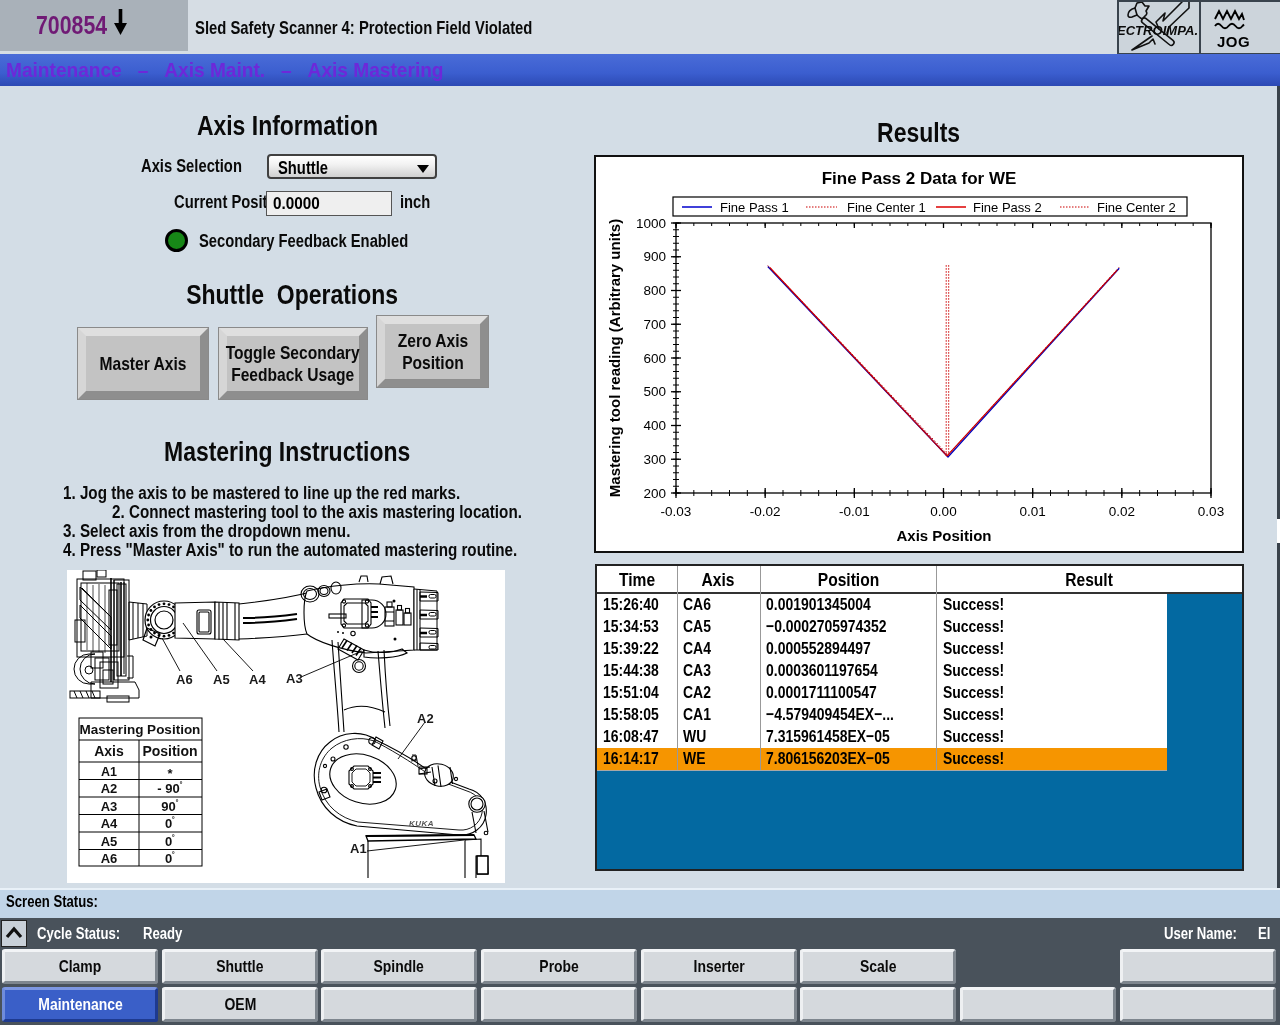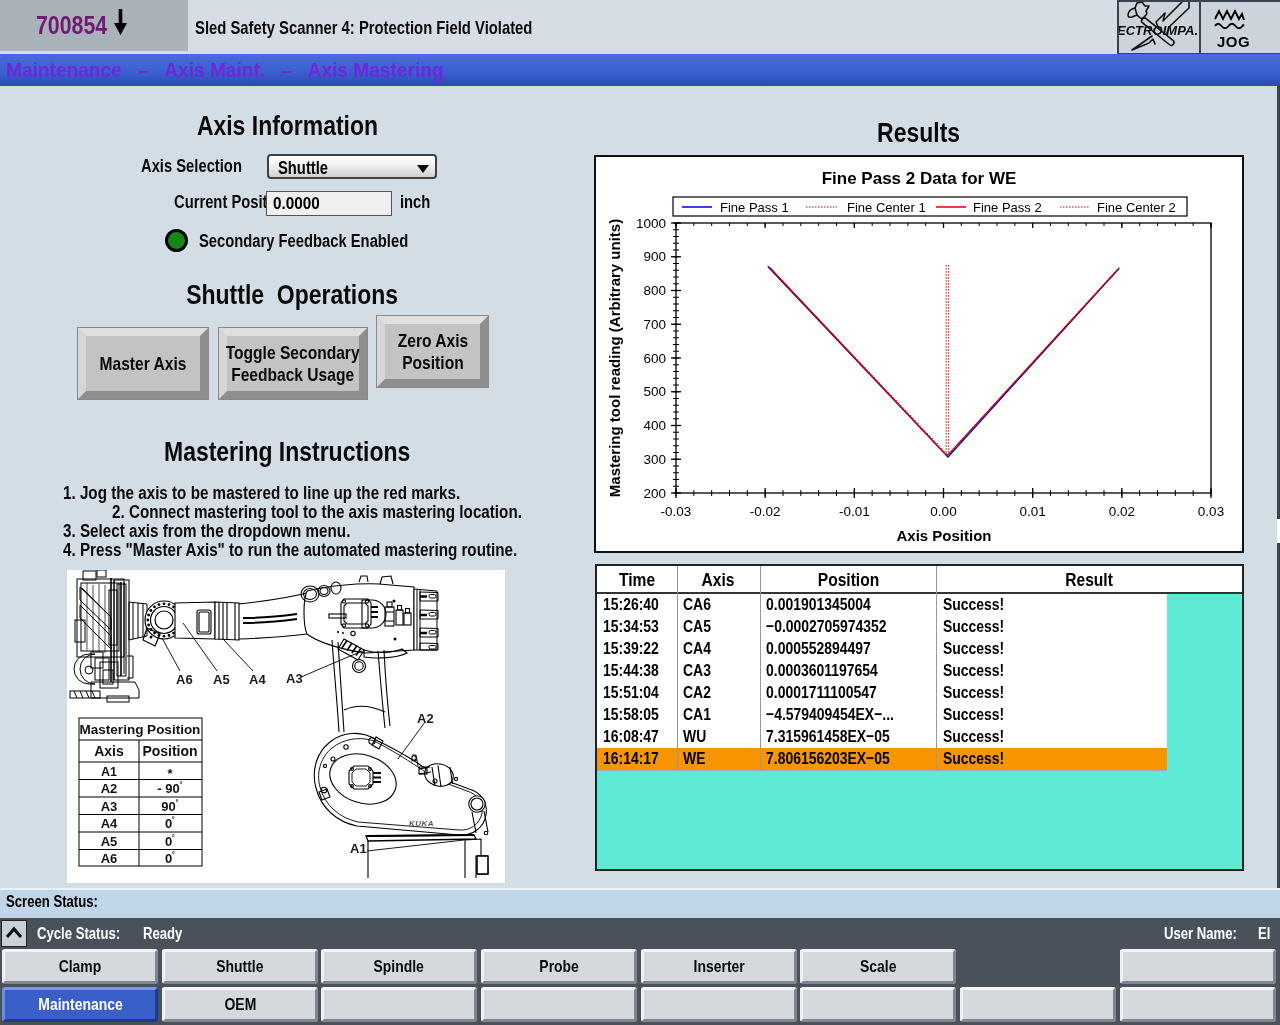--- a/index.html
+++ b/index.html
@@ -43,21 +43,21 @@
  border-color:#dfdfdf #8e8e8e #8e8e8e #d6d6d6;background:#c3c3c3;outline:1px solid #8a8a8a;
  display:flex;align-items:center;justify-content:center;text-align:center;
  font-size:19px;font-weight:bold;color:#0a0a0a;line-height:1.15;}
 
 .inst{font-size:18px;font-weight:bold;color:#0a0a0a;}
 
 #robobox{left:67px;top:570px;width:438px;height:313px;background:#fff;}
 
 #chartbox{left:594px;top:155px;width:650px;height:398px;background:#fff;border:2px solid #111;box-sizing:border-box;}
 
-#rtable{left:595px;top:564px;width:649px;height:307px;background:#5eead4;border:2px solid #222;box-sizing:border-box;}
+#rtable{left:595px;top:564px;width:649px;height:307px;background:#0369a1;border:2px solid #222;box-sizing:border-box;}
 .thead{font-size:19px;font-weight:bold;text-align:center;}
 .trow{position:absolute;left:0;width:570px;height:22px;border-bottom:1px solid #a8a8a8;background:#fff;}
 .tcell{position:absolute;top:1px;font-size:17px;font-weight:bold;color:#000;}
 
 #sstatus{left:0;top:888px;width:1280px;height:30px;background:#c1d5e8;border-top:2px solid #e9f1f8;box-sizing:border-box;}
 #sstxt{left:6px;top:893px;font-size:16px;font-weight:bold;text-align:right;}
 #cyclebar{left:0;top:918px;width:1280px;height:31px;background:#49525b;}
 #caret{left:1px;top:920px;width:26px;height:27px;background:#c8d0d8;border:1px solid #222;box-sizing:border-box;text-align:center;}
 .cyct{color:#fff;font-size:16px;font-weight:bold;}
 #btngrid{left:0;top:949px;width:1280px;height:76px;background:#49525b;}

